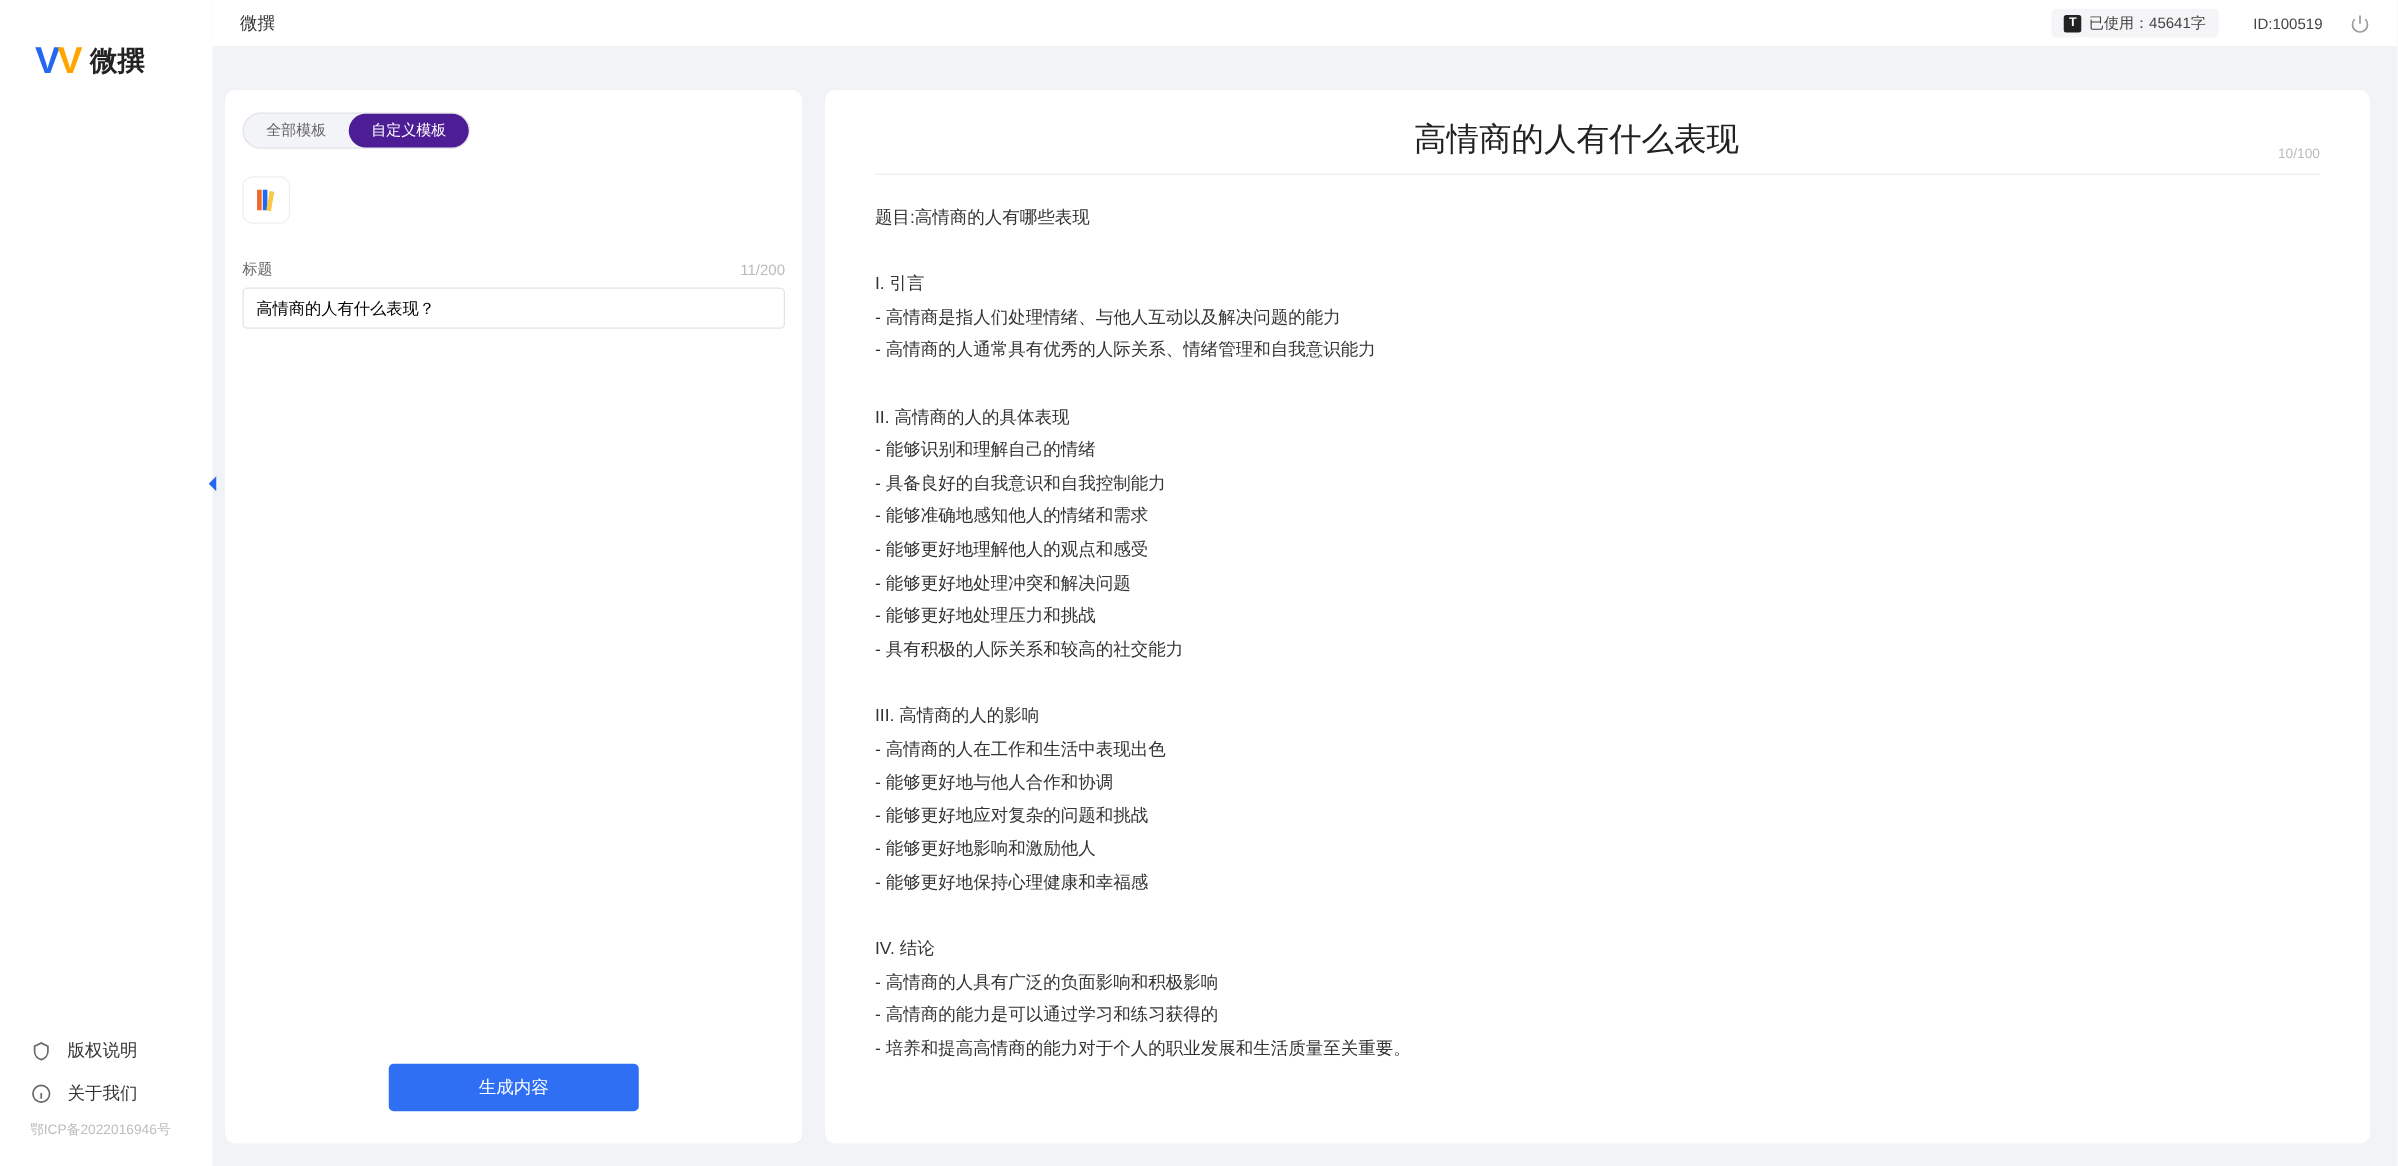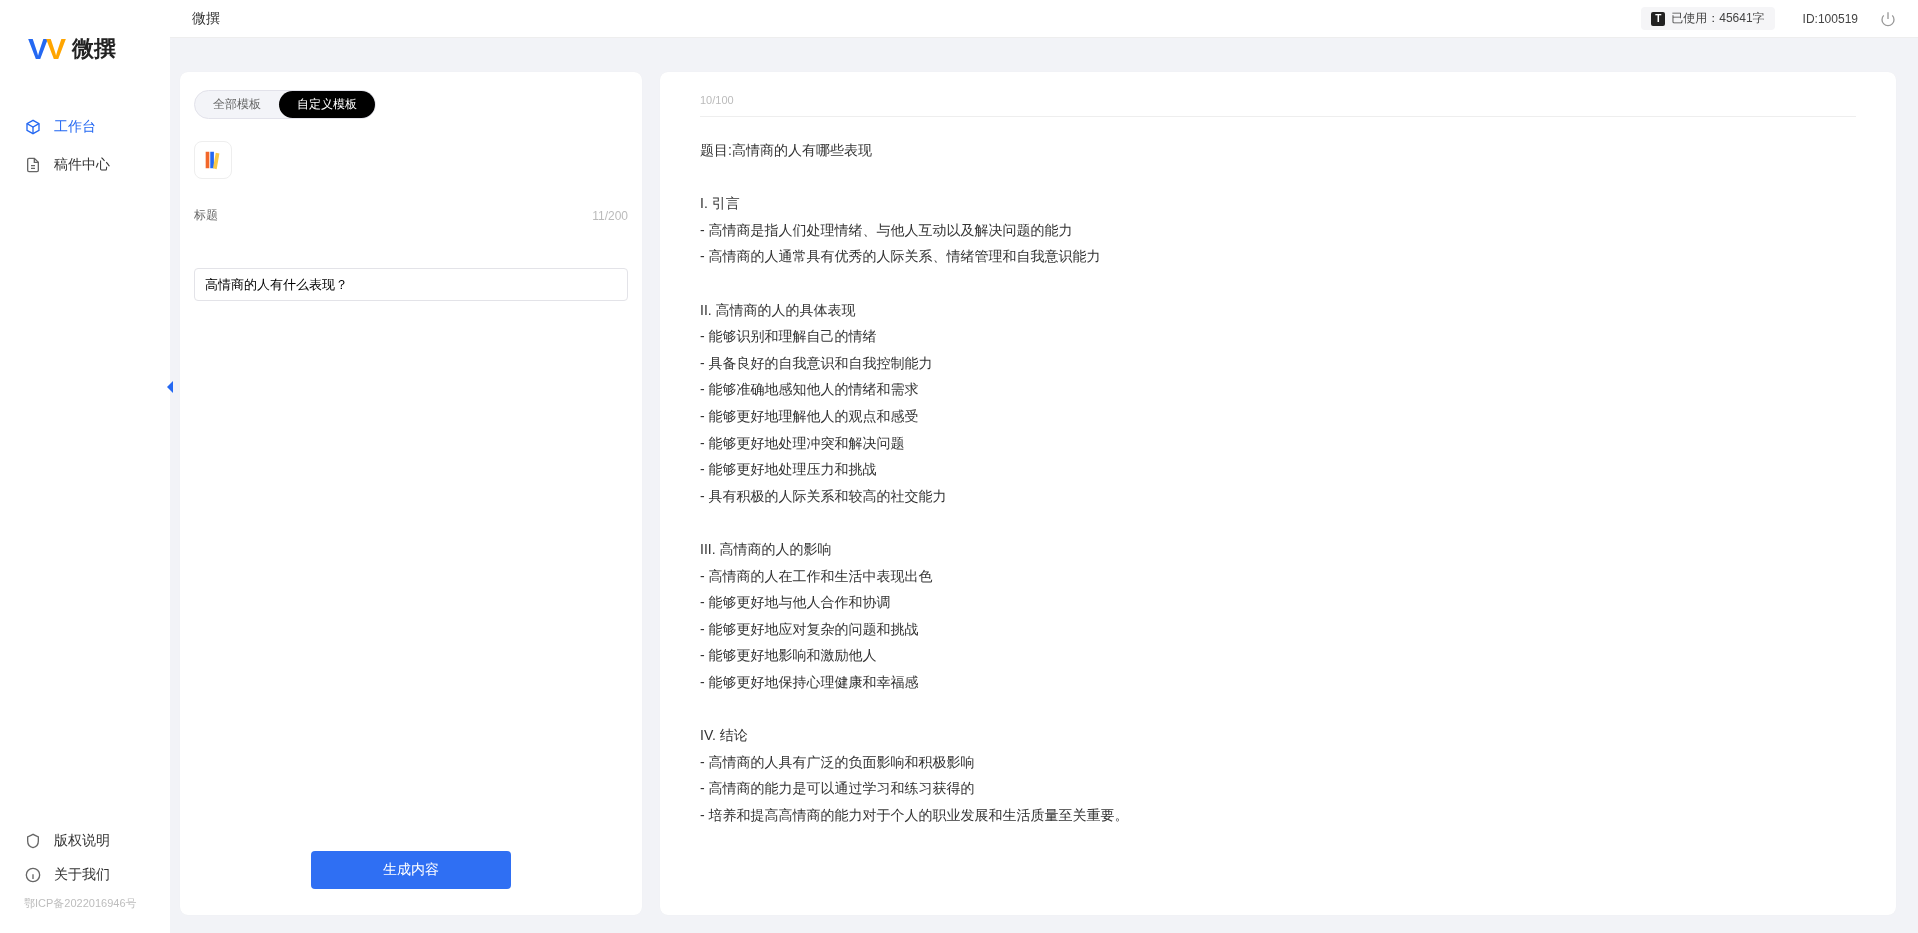--- a/index.html
+++ b/index.html
@@ -34,32 +34,32 @@
 
 .workspace { flex: 1; display: flex; gap: 18px; padding: 34px 22px 18px 10px; }
 
 .panel { background: #fff; border-radius: 8px; box-shadow: 0 0 1px rgba(0,0,0,.05); display: flex; flex-direction: column; }
 .panel-left { width: 462px; }
 .panel-right { flex: 1; }
 
 
 .tpl-tabs { display: flex; background: #f3f4f8; border-radius: 999px; width: fit-content; margin: 18px 14px 14px 14px; border:1px solid #e2e2ea;}
 .tpl-tab { padding: 5px 18px; font-size: 12px; border-radius: 999px; cursor: pointer; color: #666; }
-.tpl-tab.active { background: #000000; color: #fff; }
+.tpl-tab.active { background: #4c1d95; color: #fff; }
 
 .tpl-card { display: flex; align-items: flex-start; padding: 8px 14px 14px 14px; }
 .tpl-icon { width: 38px; height: 38px; border-radius: 8px; background: #fff; border: 1px solid #eee; display: flex; align-items: center; justify-content: center; margin-right: 10px; font-size: 20px; }
 .tpl-info .tpl-title { font-size: 14px; font-weight: 700; color: #222; }
 .tpl-info .tpl-desc { font-size: 12px; color: #9a9a9a; margin-top: 4px; }
 
 .form-block { padding: 14px 14px 0 14px; }
 .form-label-row { display:flex; justify-content: space-between; align-items:center; margin-bottom: 6px;}
 .form-label { font-size: 12px; color: #666; }
 .char-count { font-size: 12px; color: #bbb; }
-.text-input { width: 100%; border: 1px solid #e3e3e8; border-radius: 4px; padding: 8px 10px; font-size: 13px; outline: none; margin-top: 38px; }
+.text-input { width: 100%; border: 1px solid #e3e3e8; border-radius: 4px; padding: 8px 10px; font-size: 13px; outline: none; }
 .clear-link { display: flex; align-items: center; justify-content: center; color: #bbb; font-size: 12px; margin-top: 18px; cursor: pointer; }
 .clear-link svg { margin-right: 4px; }
 
 .left-bottom { margin-top: auto; padding: 18px 0 26px 0; display: flex; justify-content: center; }
 .gen-btn { width: 200px; background: #2f6ff3; color: #fff; border: none; border-radius: 4px; padding: 10px 0; font-size: 14px; cursor: pointer; }
 
 
 .doc-head { padding: 22px 40px 10px 40px; display:flex; align-items:flex-end;}
 .doc-title { flex:1; text-align: center; font-size: 26px; font-family: "SimSun","Songti SC",serif; color: #222; }
 .doc-count-top { font-size: 11px; color: #bbb; text-align: right; }
@@ -77,42 +77,20 @@
 <div class="app">
 
   <aside class="sidebar">
     <div class="logo">
       <span class="logo-icon">
         <span style="color:#2468f2">V</span><span style="color:#ffa500">V</span>
       </span>
       <span class="logo-text">微撰</span>
     </div>
 
-    <nav class="nav">
-      <div class="nav-item active">
-        <span class="nav-icon">
-          <svg width="16" height="16" viewBox="0 0 24 24" fill="none" stroke="#2468f2" stroke-width="2">
-              <path d="M12 2 3 7v10l9 5 9-5V7l-9-5z"></path>
-              <path d="M3 7l9 5 9-5"></path>
-              <path d="M12 22V12"></path>
-            </svg>
-        </span>
-        <span class="label">工作台</span>
-      </div>
-      <div class="nav-item">
-        <span class="nav-icon">
-          <svg width="16" height="16" viewBox="0 0 24 24" fill="none" stroke="#666" stroke-width="2">
-              <path d="M14 2H6a2 2 0 0 0-2 2v16a2 2 0 0 0 2 2h12a2 2 0 0 0 2-2V8l-6-6z"></path>
-              <path d="M14 2v6h6"></path>
-              <path d="M9 13h6M9 17h6"></path>
-            </svg>
-        </span>
-        <span class="label">稿件中心</span>
-      </div>
-    </nav>
 
     <div class="sidebar-bottom">
       <div class="nav-item">
         <span class="nav-icon">
           <svg width="16" height="16" viewBox="0 0 24 24" fill="none" stroke="#666" stroke-width="2">
               <path d="M12 2 4 6v6c0 5 3.5 9 8 10 4.5-1 8-5 8-10V6l-8-4z"></path>
             </svg>
         </span>
         <span class="label">版权说明</span>
       </div>
@@ -179,20 +157,21 @@
           <input class="text-input" value="高情商的人有什么表现？" style="">
         </div>
 
         <div class="left-bottom">
           <button class="gen-btn">生成内容</button>
         </div>
       </section>
 
       <section class="panel panel-right">
         <div class="doc-head">
+          <div class="doc-title">高情商的人有什么表现</div>
           <div class="doc-count-top">10/100</div>
         </div>
         <div class="doc-divider"></div>
         <div class="doc-body" id="doc-body">题目:高情商的人有哪些表现
 
 I. 引言
 - 高情商是指人们处理情绪、与他人互动以及解决问题的能力
 - 高情商的人通常具有优秀的人际关系、情绪管理和自我意识能力
 
 II. 高情商的人的具体表现

